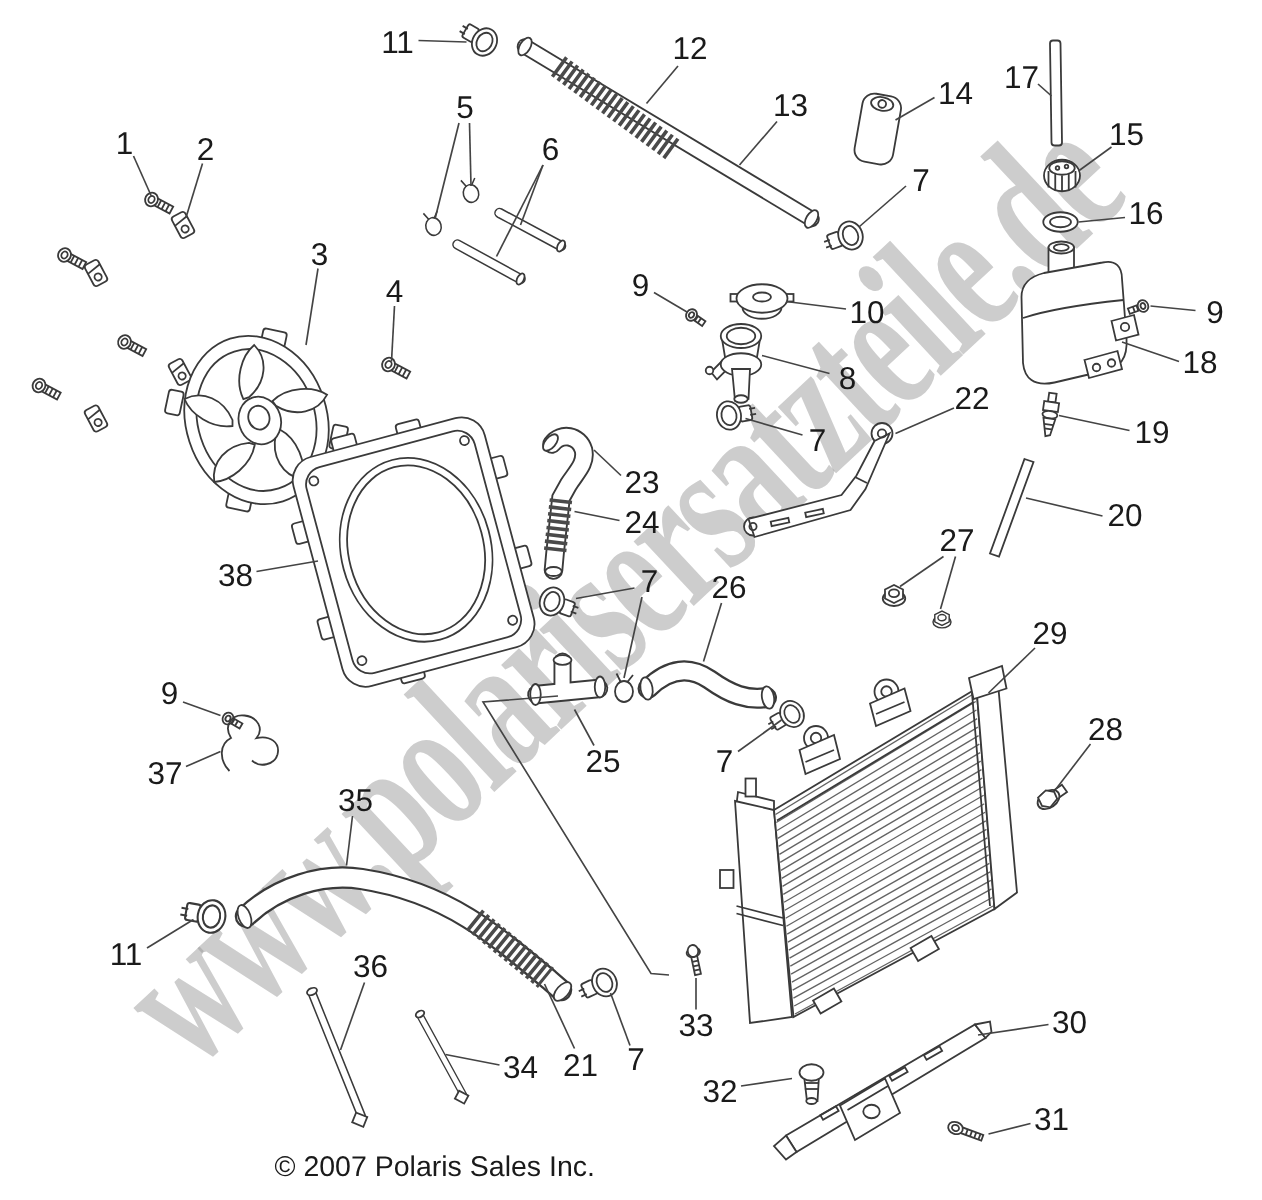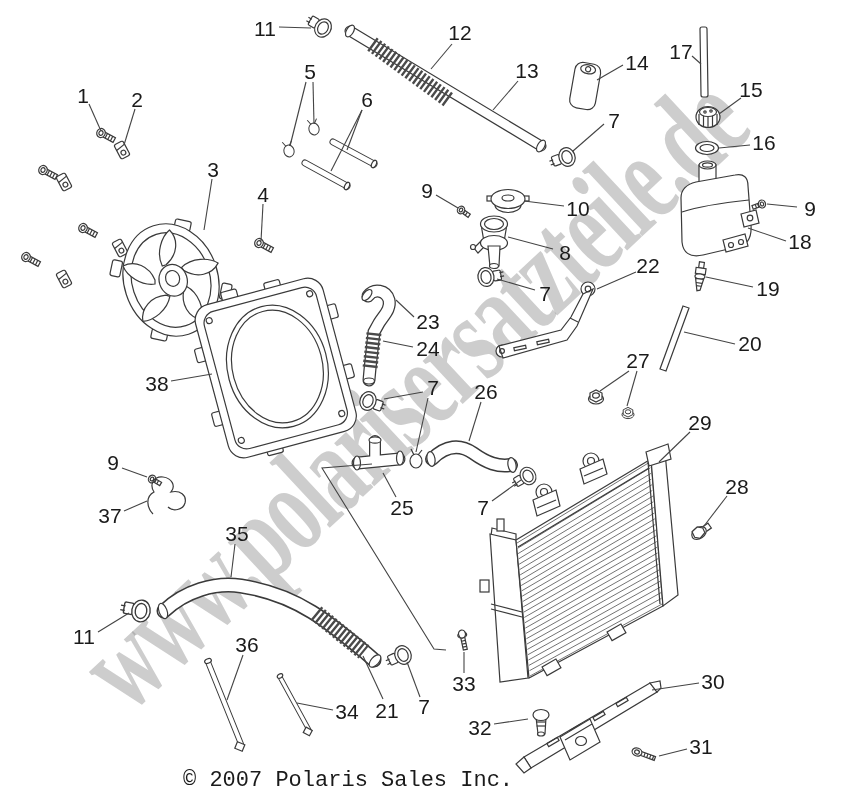--- a/index.html
+++ b/index.html
@@ -5,21 +5,21 @@
   html,body { margin:0; padding:0; background:#fff; }
   #stage { position:relative; width:841px; height:800px; background:#fff; overflow:hidden;
            font-family:"Liberation Sans", sans-serif; }
   #watermark { position:absolute; left:412px; top:393px;
 phantom    transform:translate(-50%,-50%) rotate(-43deg) scaleX(0.66);
     transform:translate(-50%,-50%) rotate(-43deg) scaleX(0.66);
     font-family:"Liberation Serif", serif; font-weight:bold; font-size:128px;
     letter-spacing:-4px; white-space:nowrap; color:rgba(150,150,150,0.48);
     pointer-events:none; z-index:1; }
   #diagram-svg { position:absolute; left:0; top:0; z-index:2; }
-  #copyright { position:absolute; left:183px; top:768px; font-size:22px; color:#1a1a1a; z-index:3;font-family:Liberation Mono, monospace; }
+  #copyright { position:absolute; left:183px; top:768px; font-size:19px; color:#1a1a1a; z-index:3; }
   .ln { stroke:#3a3a3a; stroke-width:1.2; fill:none; }
   .wh { stroke:#3a3a3a; stroke-width:1.2; fill:#ffffff; }
   .hoseO { stroke:#3a3a3a; fill:none; stroke-linecap:round; }
   .hoseI { stroke:#ffffff; fill:none; stroke-linecap:round; }
   .rib  { stroke:#4a4a4a; fill:none; stroke-dasharray:2.4 2.2; }
   .lbl  { font-family:"Liberation Sans", sans-serif; font-size:21px; fill:#1a1a1a; text-anchor:middle; }
   .leader { stroke:#444; stroke-width:1.1; fill:none; }
   .fin { stroke:#636363; stroke-width:0.9; }
 </style>
 </head>

